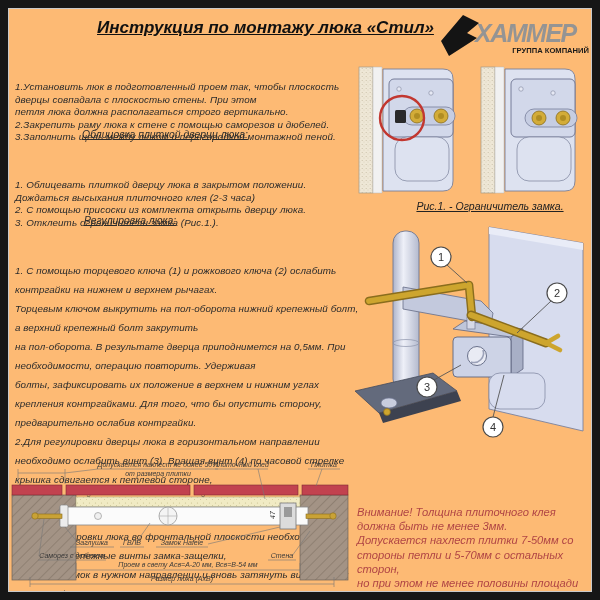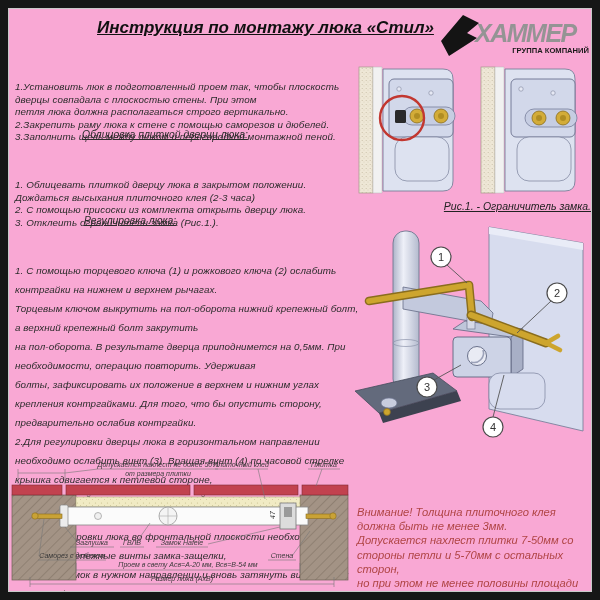--- a/index.html
+++ b/index.html
@@ -1,23 +1,23 @@
 <!DOCTYPE html>
 <html><head>
 <meta charset="utf-8">
 <style>
   html,body{margin:0;padding:0;background:#333;}
   .page{position:relative;width:600px;height:600px;background:#161616;font-family:"Liberation Sans",sans-serif;}
-  .sheet{position:absolute;left:8px;top:8px;right:8px;bottom:8px;background:#f9a8d4;border:1px solid #c9c9c9;overflow:hidden;}
+  .sheet{position:absolute;left:8px;top:8px;right:8px;bottom:8px;background:#fdba74;border:1px solid #c9c9c9;overflow:hidden;}
   .abs{position:absolute;}
   .pre{white-space:pre-line;margin-top:36px;}
   .body-text{font-style:italic;color:#2b2b2b;font-size:9.8px;line-height:12.6px;letter-spacing:.1px;}
   .page-title{font-style:italic;font-weight:bold;font-size:17px;color:#111;text-decoration:underline;white-space:nowrap;}
   .sec-head{font-style:italic;color:#2b2b2b;font-size:10.4px;text-decoration:underline;text-align:center;}
-  .fig-caption{font-style:italic;color:#222;font-size:10.5px;text-decoration:underline;text-align:right;}
+  .fig-caption{font-style:italic;color:#222;font-size:10.5px;text-decoration:underline;text-align:center;}
   .warning{font-style:italic;color:#b04545;font-size:11.2px;line-height:14.2px;}
   svg text{font-family:"Liberation Sans",sans-serif;}
   .dlabel{font-style:italic;font-size:7px;fill:#3a3a3a;}
   .callout-num{font-size:11px;fill:#333;}
 </style>
 </head>
 <body>
 
 <div class="page">
   <div class="sheet">

